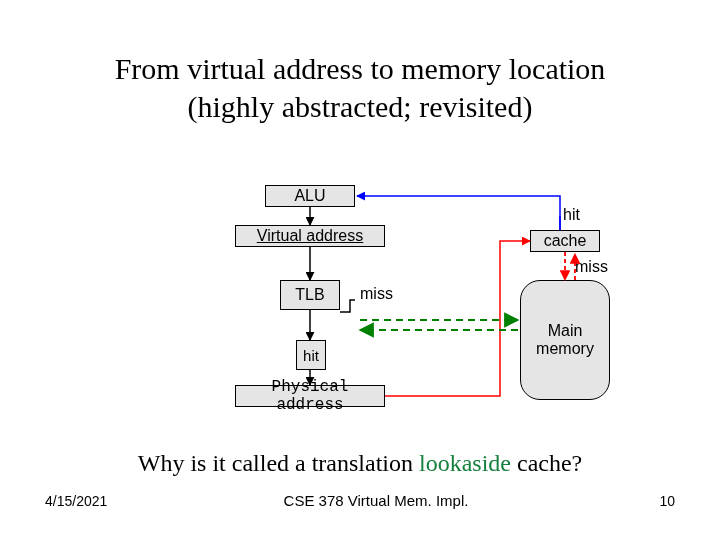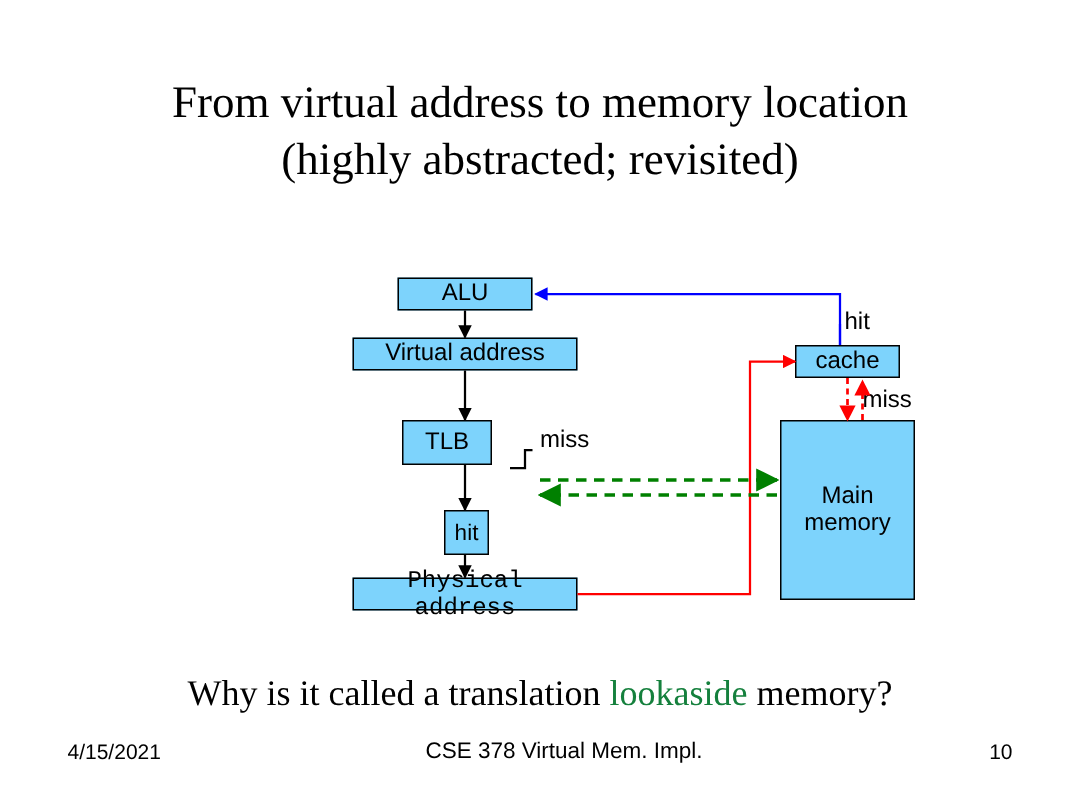--- a/index.html
+++ b/index.html
@@ -23,21 +23,21 @@
     right: 0;
     top: 50px;
     text-align: center;
     font-family: "Times New Roman", Times, serif;
     font-size: 30px;
     line-height: 1.25;
   }
   .box {
     position: absolute;
     border: 1.5px solid #000;
-    background: #7dd3fc;
+    background: #e5e5e5;
     text-align: center;
     font-size: 16px;
     display: flex;
     align-items: center;
     justify-content: center;
     box-sizing: border-box;
   }
   .label {
     position: absolute;
     font-size: 16px;
@@ -86,31 +86,31 @@
 
 <div class="slide">
 
   <div class="title">
     <span>From virtual address to memory location</span><br>
     <span>(highly abstracted; revisited)</span>
   </div>
 
   <div class="box" style="left:265px; top:185px; width:90px; height:22px;">ALU</div>
 
-  <div class="box" style="left:235px; top:225px; width:150px; height:22px;">Virtual address</div>
+  <div class="box" style="left:235px; top:225px; width:150px; height:22px;text-decoration:underline;">Virtual address</div>
 
-  <div class="box" style="left:268px; top:280px; width:60px; height:30px;">TLB</div>
+  <div class="box" style="left:280px; top:280px; width:60px; height:30px;">TLB</div>
 
   <div class="box" style="left:296px; top:340px; width:30px; height:30px; font-size:15px;">hit</div>
 
   <div class="box" style="left:235px; top:385px; width:150px; height:22px;font-family:Liberation Mono, monospace;">Physical address</div>
 
   <div class="box" style="left:530px; top:230px; width:70px; height:22px;text-align:center;">cache</div>
 
-  <div class="box" style="left:520px; top:280px; width:90px; height:120px;">
+  <div class="box" style="left:520px; top:280px; width:90px; height:120px;border-radius:20px;">
     <div>
       <span>Main</span><br>
       <span>memory</span>
     </div>
   </div>
 
   <span class="label" style="left:563px; top:206px;">hit</span>
   <span class="label" style="left:360px; top:285px;">miss</span>
   <span class="label" style="left:575px; top:258px;">miss</span>
 
@@ -150,20 +150,20 @@
     <line x1="565" y1="252" x2="565" y2="280" stroke="#ff0000" stroke-width="1.8" stroke-dasharray="4 3" marker-end="url(#arr-red)"></line>
 
     <line x1="575" y1="280" x2="575" y2="254" stroke="#ff0000" stroke-width="1.8" stroke-dasharray="4 3" marker-end="url(#arr-red)"></line>
 
     <line x1="360" y1="320" x2="518" y2="320" stroke="#008000" stroke-width="2.2" stroke-dasharray="7 5" marker-end="url(#arr-green)"></line>
 
     <line x1="518" y1="330" x2="360" y2="330" stroke="#008000" stroke-width="2.2" stroke-dasharray="7 5" marker-end="url(#arr-green)"></line>
   </svg>
 
   <div class="question">
-    <span>Why is it called a translation </span><span class="lookaside">lookaside</span><span> memory?</span>
+    <span>Why is it called a translation </span><span class="lookaside">lookaside</span><span> cache?</span>
   </div>
 
   <div class="footer-date">4/15/2021</div>
   <div class="footer-center">CSE 378 Virtual Mem. Impl.</div>
   <div class="footer-page">10</div>
 
 </div>
 
 </body></html>

